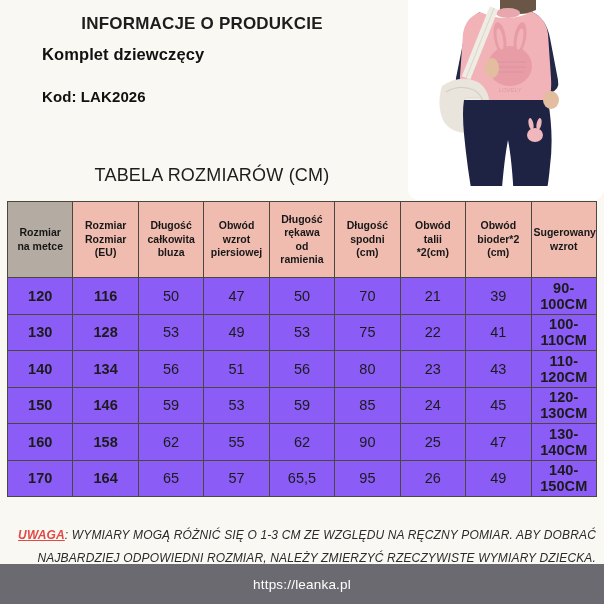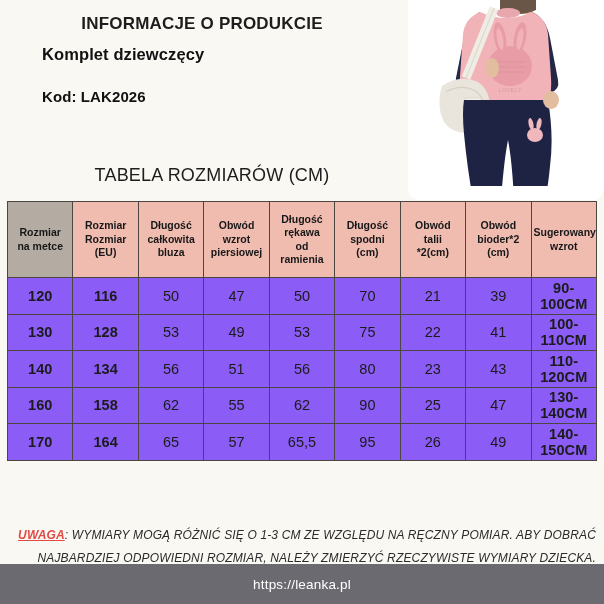--- a/index.html
+++ b/index.html
@@ -312,20 +312,31 @@
         <td class="eu">134</td>
         <td>56</td>
         <td>51</td>
         <td>56</td>
         <td>80</td>
         <td>23</td>
         <td>43</td>
         <td class="wzrost">110-120CM</td>
       </tr>
       <tr>
+        <td class="metka">150</td>
+        <td class="eu">146</td>
+        <td>59</td>
+        <td>53</td>
+        <td>59</td>
+        <td>85</td>
+        <td>24</td>
+        <td>45</td>
+        <td class="wzrost">120-130CM</td>
+      </tr>
+      <tr>
         <td class="metka">160</td>
         <td class="eu">158</td>
         <td>62</td>
         <td>55</td>
         <td>62</td>
         <td>90</td>
         <td>25</td>
         <td>47</td>
         <td class="wzrost">130-140CM</td>
       </tr>

